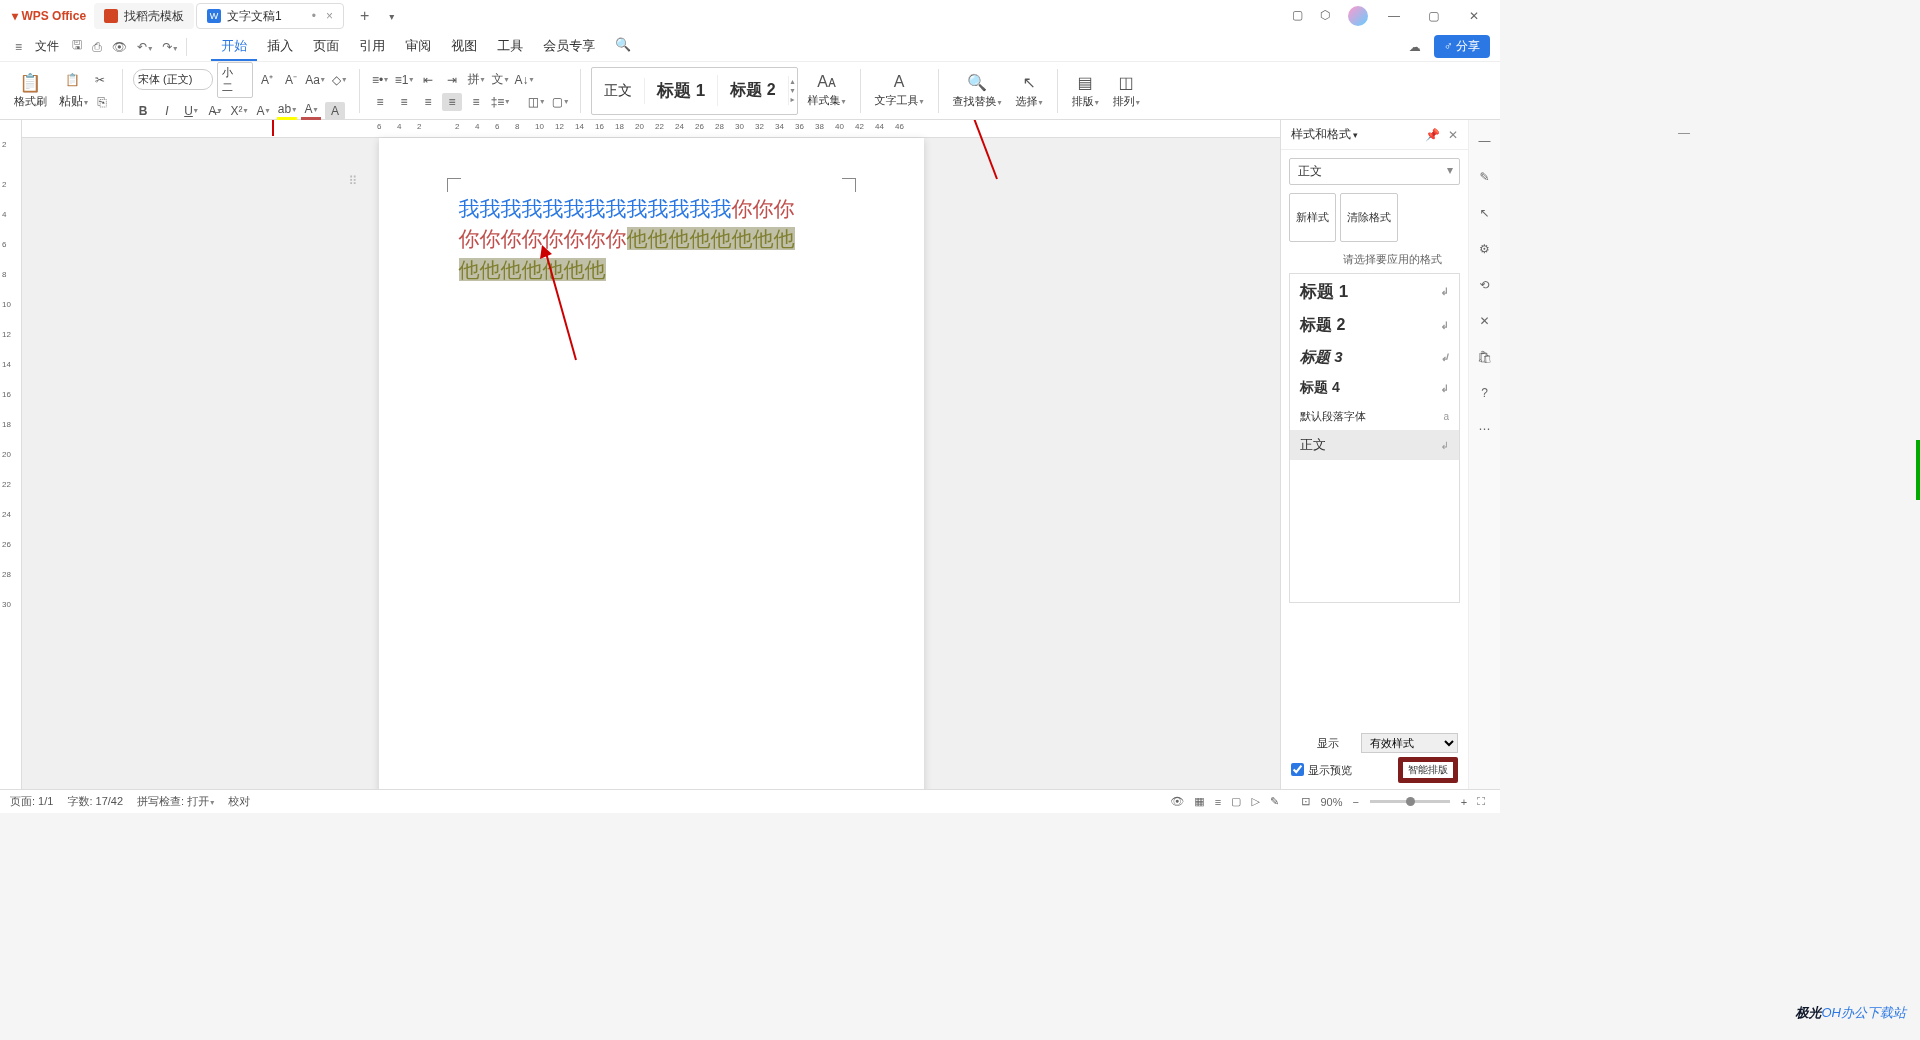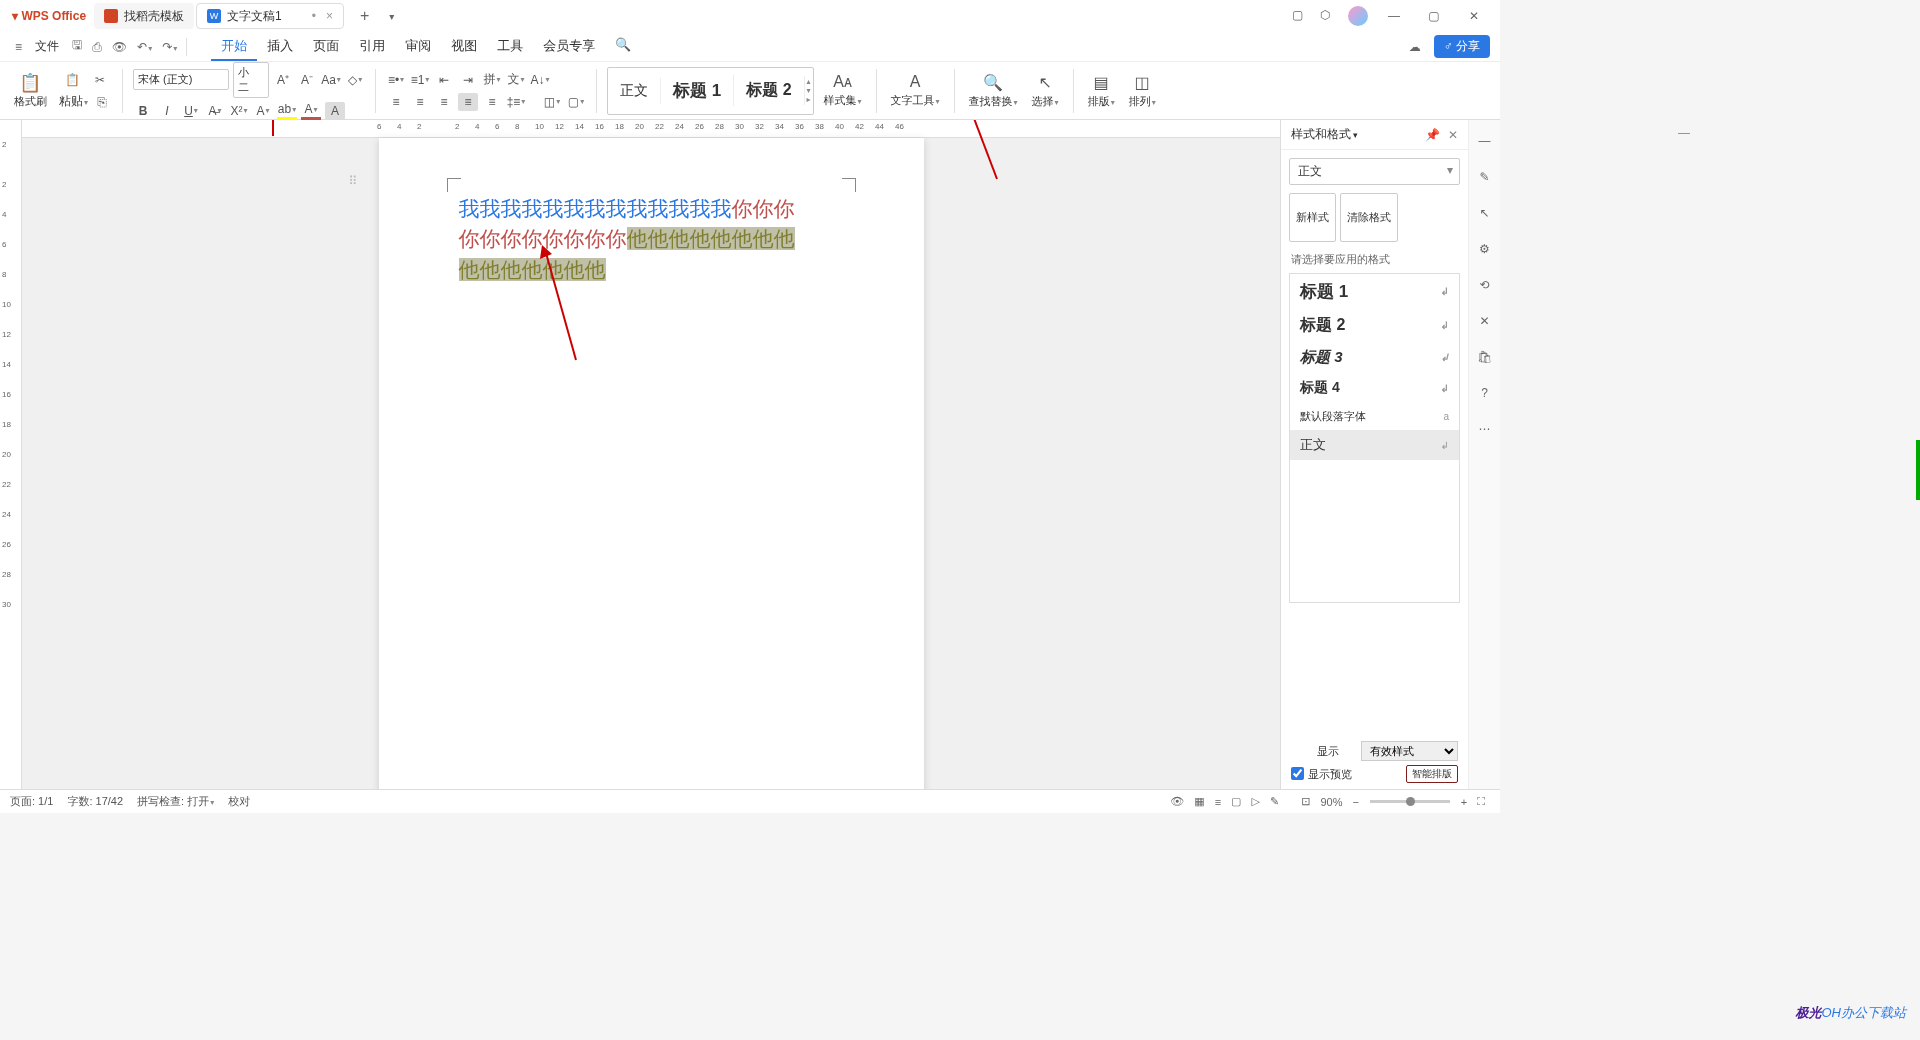--- a/index.html
+++ b/index.html
@@ -33,21 +33,21 @@
 .menu-right { margin-left: auto; display: flex; align-items: center; gap: 8px; }
 .share-btn { background: #2b78e4; color: #fff; padding: 3px 10px; border-radius: 4px; font-size: 12px; }
 
 
 .ribbon { height: 58px; background: #fff; display: flex; align-items: center; padding: 4px 8px; border-bottom: 1px solid #ddd; gap: 6px; }
 .ribbon-btn-large { display: flex; flex-direction: column; align-items: center; padding: 2px 6px; cursor: pointer; }
 .ribbon-btn-large .lbl { font-size: 11px; text-align: right; }
 .ribbon-col { display: flex; flex-direction: column; gap: 4px; }
 .ribbon-row { display: flex; align-items: center; gap: 4px; }
 .sep { width: 1px; height: 44px; background: #e0e0e0; margin: 0 4px; }
-.font-select { border: 1px solid #ccc; padding: 2px 18px 2px 4px; font-size: 11px; border-radius: 2px; position: relative; width: 96px; }
+.font-select { border: 1px solid #ccc; padding: 2px 18px 2px 4px; font-size: 11px; border-radius: 10px; position: relative; width: 80px; }
 .size-select { border: 1px solid #ccc; padding: 2px 12px 2px 4px; font-size: 11px; border-radius: 2px; width: 36px; }
 .small-btn { width: 20px; height: 18px; display: flex; align-items: center; justify-content: center; cursor: pointer; color: #555; font-size: 12px; }
 .dd::after { content: "▾"; font-size: 8px; margin-left: 1px; color: #888; }
 .style-box { border: 1px solid #ccc; display: flex; align-items: center; height: 48px; border-radius: 2px; }
 .style-item { padding: 4px 12px; border-right: 1px solid #eee; cursor: pointer; font-size: 14px; }
 .style-scroll { display:flex; flex-direction:column; padding: 0 2px; }
 .style-scroll span { font-size: 8px; color:#888; cursor:pointer; }
 .grp-stack { display:flex; flex-direction:column; align-items:center; padding: 0 4px; cursor:pointer; }
 .grp-stack .ic { font-size: 16px; color:#555; }
 .grp-stack .lb { font-size: 11px; margin-top: 2px; }
@@ -75,52 +75,52 @@
 
 
 .right-panel { width: 188px; background: #fff; border-left: 1px solid #ddd; display: flex; flex-direction: column; }
 .rp-header { padding: 6px 10px; display: flex; align-items: center; border-bottom: 1px solid #eee; font-size: 12px; }
 .rp-header .spacer { flex: 1; }
 .rp-header .ic { margin-left: 8px; color: #888; cursor: pointer; }
 .rp-dropdown { margin: 8px; border: 1px solid #ccc; padding: 4px 8px; font-size: 12px; position: relative; border-radius: 2px; }
 .rp-dropdown::after { content: "▾"; position: absolute; right: 6px; color: #888; }
 .rp-btns { display: flex; gap: 4px; padding: 0 8px 6px; }
 .rp-btn { border: 1px solid #ccc; padding: 16px 6px; font-size: 11px; border-radius: 2px; cursor: pointer; }
-.rp-label { padding: 4px 10px; font-size: 11px; color: #666; }
+.rp-label { padding: 4px 26px; font-size: 11px; color: #666; text-align: right; }
 .rp-list { border: 1px solid #ddd; margin: 2px 8px; height: 330px; overflow: auto; }
 .rp-item { padding: 6px 10px; display: flex; align-items: center; justify-content: space-between; cursor: pointer; font-size: 13px; }
 .rp-item.h1 { font-weight: bold; font-size: 17px; }
 .rp-item.h2 { font-weight: bold; font-size: 16px; }
 .rp-item.h3 { font-weight: bold; font-size: 15px; font-style: italic; }
 .rp-item.h4 { font-weight: bold; font-size: 14px; }
 .rp-item.para { font-size: 11px; }
 .rp-item.sel { background: #eaeaea; }
 .rp-item .ret { color: #999; font-size: 10px; }
 .rp-footer { margin-top: auto; padding: 6px 10px; font-size: 11px; }
 .rp-show { display: flex; align-items: center; gap: 22px; margin-bottom: 4px; margin-left: 26px; }
 .rp-show select { flex: 1; border: 1px solid #ccc; padding: 2px 4px; font-size: 11px; }
 .rp-check { display: flex; align-items: center; gap: 4px; }
 .rp-check input { accent-color: #2b78e4; }
-.smart-btn { border: 1px solid #7f1d1d; padding: 1px 5px; font-size: 10px; border-radius: 2px; }
+.smart-btn { border: 5px solid #7f1d1d; padding: 1px 5px; font-size: 10px; border-radius: 2px; }
 
 
 .side-icons { width: 32px; background: #f9f9f9; border-left: 1px solid #eee; display: flex; flex-direction: column; align-items: center; padding-top: 12px; gap: 18px; }
 .side-icons .sic { width: 18px; height: 18px; color: #666; cursor: pointer; display:flex; align-items:center; justify-content:center; }
 
 
 .statusbar { height: 24px; background: #fff; border-top: 1px solid #ddd; display: flex; align-items: center; padding: 0 10px; font-size: 11px; color: #555; }
 .statusbar .sitem { margin-right: 14px; }
 .statusbar .sspacer { flex: 1; }
 .statusbar .sicon { margin: 0 5px; cursor: pointer; color: #666; }
 .zoom-slider { width: 80px; height: 3px; background: #ccc; margin: 0 6px; position: relative; }
 .zoom-slider .thumb { position: absolute; left: 36px; top: -3px; width: 9px; height: 9px; background: #888; border-radius: 50%; }
 
 
 .watermark { position: absolute; right: 14px; bottom: 18px; font-size: 13px; font-style: italic; }
-.watermark .w1 { color: #4c1d95; font-weight: bold; }
+.watermark .w1 { color: #0f172a; font-weight: bold; }
 .watermark .w2 { color: #2b78e4; }
 
 
 .collapse-icon { position:absolute; right:226px; top:126px; width:16px; height:16px; color:#888; cursor:pointer; }
 
 
 .green-scroll { position:absolute; right:0; top:440px; width:4px; height:60px; background:#0a0; }
 </style>
 </head>
 <body>

